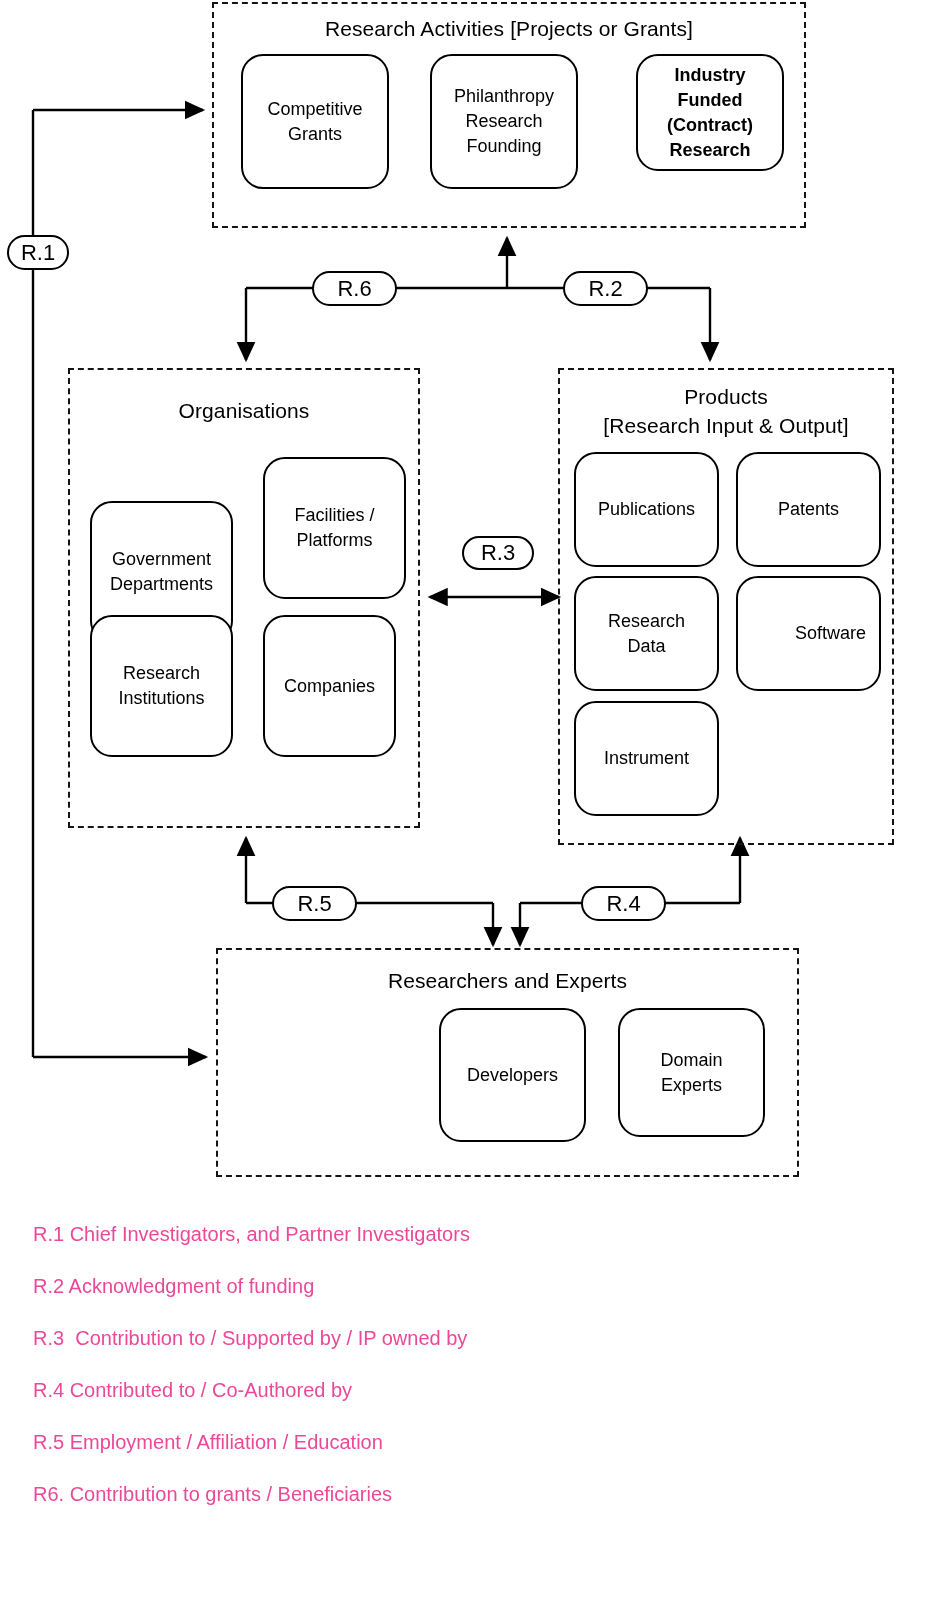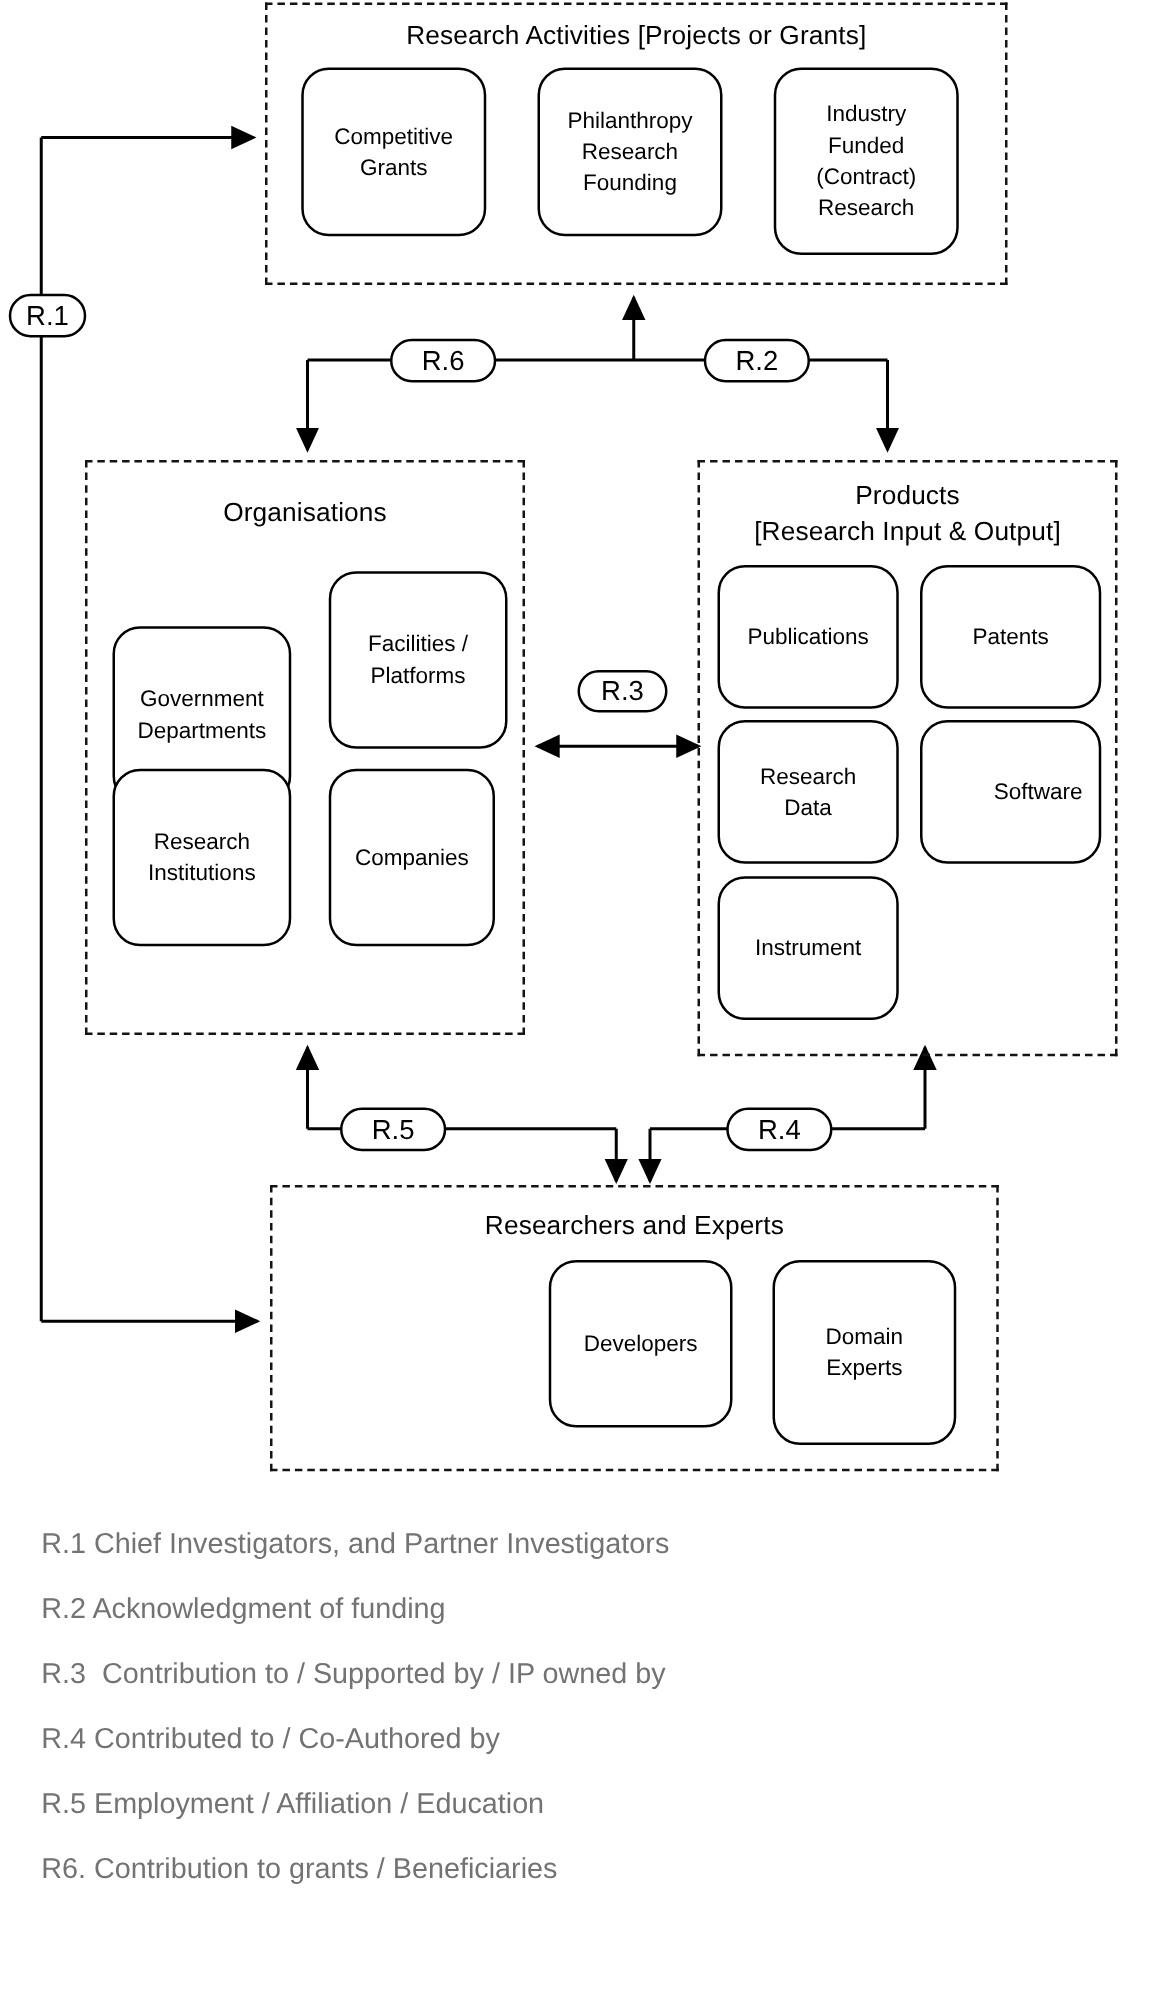--- a/index.html
+++ b/index.html
@@ -75,23 +75,23 @@
     z-index: 5;
   }
   
   #legend {
     position: absolute;
     left: 33px;
     top: 1222px;
     width: 860px;
   }
   .legend-row {
-    font-size: 23px;
+    font-size: 20px;
     line-height: 24px;
-    color: #737373;
+    color: #ec4899;
     margin-bottom: 28px;
     white-space: pre;
   }
 </style>
 </head>
 <body>
 
 <div id="canvas">
 
   <svg class="wires" viewBox="0 0 940 1600">
@@ -131,21 +131,21 @@
     <div class="group-title" style="top:10px;">Research Activities [Projects or Grants]</div>
     <div class="card" style="left:27px; top:50px; width:148px; height:135px;">
       <span style="white-space:pre-line;">Competitive
 Grants</span>
     </div>
     <div class="card" style="left:216px; top:50px; width:148px; height:135px;">
       <span style="white-space:pre-line;">Philanthropy
 Research
 Founding</span>
     </div>
-    <div class="card" style="left:405px; top:50px; width:148px; height:150px;">
+    <div class="card" style="left:422px; top:50px; width:148px; height:117px;font-weight:bold;">
       <span style="white-space:pre-line;">Industry
 Funded
 (Contract)
 Research</span>
     </div>
   </div>
 
   <div class="group" style="left:68px; top:368px; width:352px; height:460px;">
     <div class="group-title" style="top:26px;">Organisations</div>
     <div class="card" style="left:20px; top:87px; width:143px; height:142px;margin-top:44px;">
@@ -184,21 +184,21 @@
     <div class="card" style="left:14px; top:331px; width:145px; height:115px;">
       <span style="white-space:pre-line;">Instrument</span>
     </div>
   </div>
 
   <div class="group" style="left:216px; top:948px; width:583px; height:229px;">
     <div class="group-title" style="top:16px;">Researchers and Experts</div>
     <div class="card" style="left:221px; top:58px; width:147px; height:134px;">
       <span style="white-space:pre-line;">Developers</span>
     </div>
-    <div class="card" style="left:400px; top:58px; width:147px; height:148px;justify-content:center;">
+    <div class="card" style="left:400px; top:58px; width:147px; height:129px;justify-content:center;">
       <span style="white-space:pre-line;">Domain
 Experts</span>
     </div>
   </div>
 
   <div class="pill" style="left:7px; top:235px; width:62px; height:35px;">
     <span>R.1</span>
   </div>
   <div class="pill" style="left:312px; top:271px; width:85px; height:35px;">
     <span>R.6</span>

